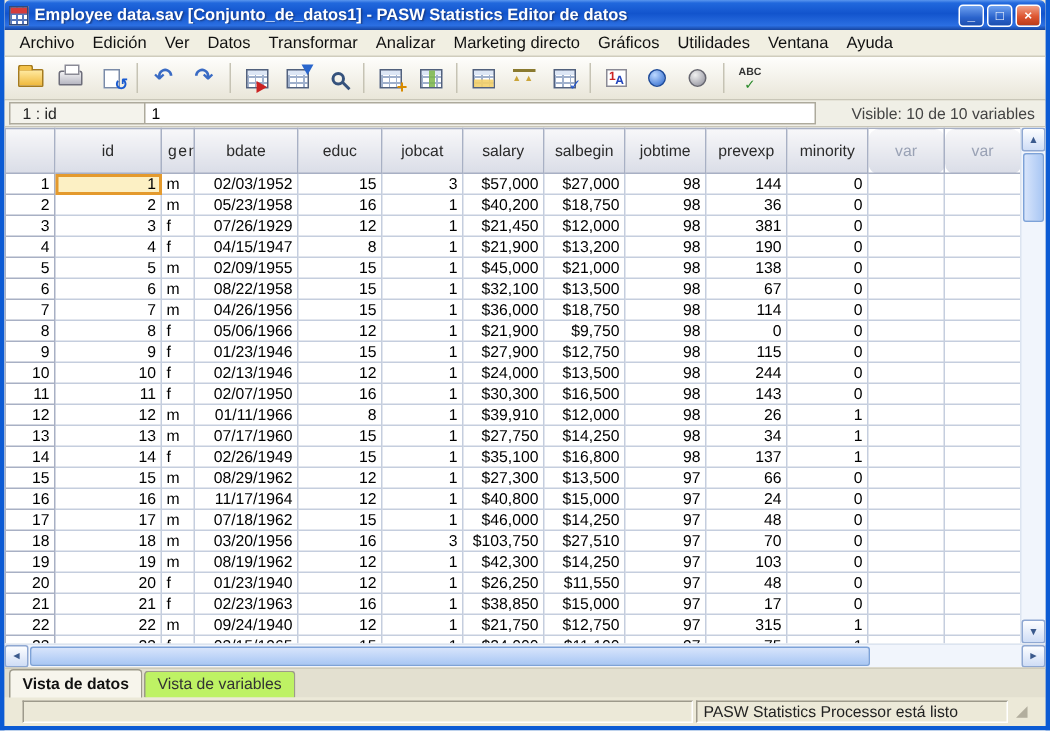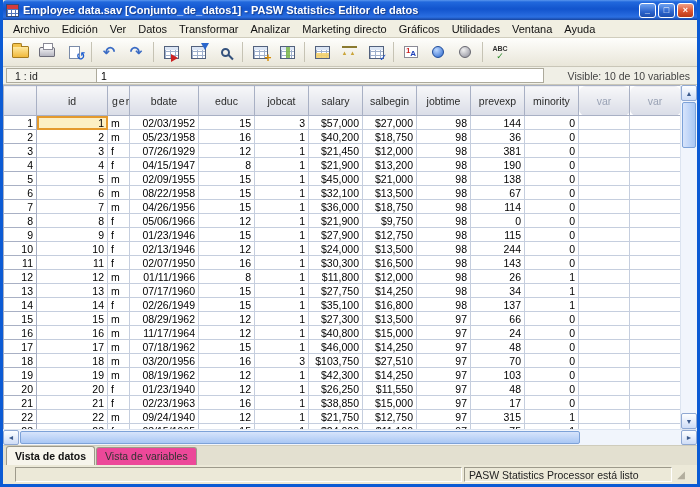--- a/index.html
+++ b/index.html
@@ -81,21 +81,21 @@
   .vthumb { height:46px; background:linear-gradient(90deg,#d7e4fb,#a9c7f4); border:1px solid #7da2d8; border-radius:2px; margin:1px; flex:none; }
   .vtrack { flex:1; }
   .hscroll { height:16px; background:#f1f5fc; border-top:1px solid #dce4f0; display:flex; align-items:center; flex:none; }
   .hthumb { width:560px; height:13px; background:linear-gradient(#d7e4fb,#a9c7f4); border:1px solid #7da2d8; border-radius:2px; margin:0 1px; flex:none; }
   .htrack { flex:1; }
 
   
   .tabstrip { height:20px; background:#e3e0d0; display:flex; align-items:center; padding-left:3px; gap:1px; flex:none; border-top:1px solid #cfccbc; }
   .tab { height:18px; padding:0 8px; font-size:10.5px; display:flex; align-items:center; border:1px solid #9d9a8b; border-bottom:none; border-radius:3px 3px 0 0; }
   .tab.active { background:#f7f5ec; font-weight:bold; color:#111; height:20px; }
-  .tab.inactive { background:#ec4899; color:#333; }
+  .tab.inactive { background:#bef264; color:#333; }
 
   
   .statusbar { height:19px; background:#ece9d8; display:flex; align-items:center; font-size:10.5px; color:#222; flex:none; padding:1px 12px; }
   .spanel-left { flex:1; height:15px; border:1px solid; border-color:#9d9a8b #fff #fff #9d9a8b; margin-right:2px; }
   .spanel-right { width:208px; height:15px; border:1px solid; border-color:#9d9a8b #fff #fff #9d9a8b; display:flex; align-items:center; padding-left:4px; }
   .grip { width:13px; text-align:right; color:#b2ae9e; font-size:10px; }
 </style>
 </head>
 <body>
 
@@ -392,21 +392,21 @@
               <td></td>
               <td></td>
             </tr>
             <tr>
               <td class="rowhdr">12</td>
               <td>12</td>
               <td class="al">m</td>
               <td>01/11/1966</td>
               <td>8</td>
               <td>1</td>
-              <td>$11,800</td>
+              <td>$39,910</td>
               <td>$12,000</td>
               <td>98</td>
               <td>26</td>
               <td>1</td>
               <td></td>
               <td></td>
             </tr>
             <tr>
               <td class="rowhdr">13</td>
               <td>13</td>

